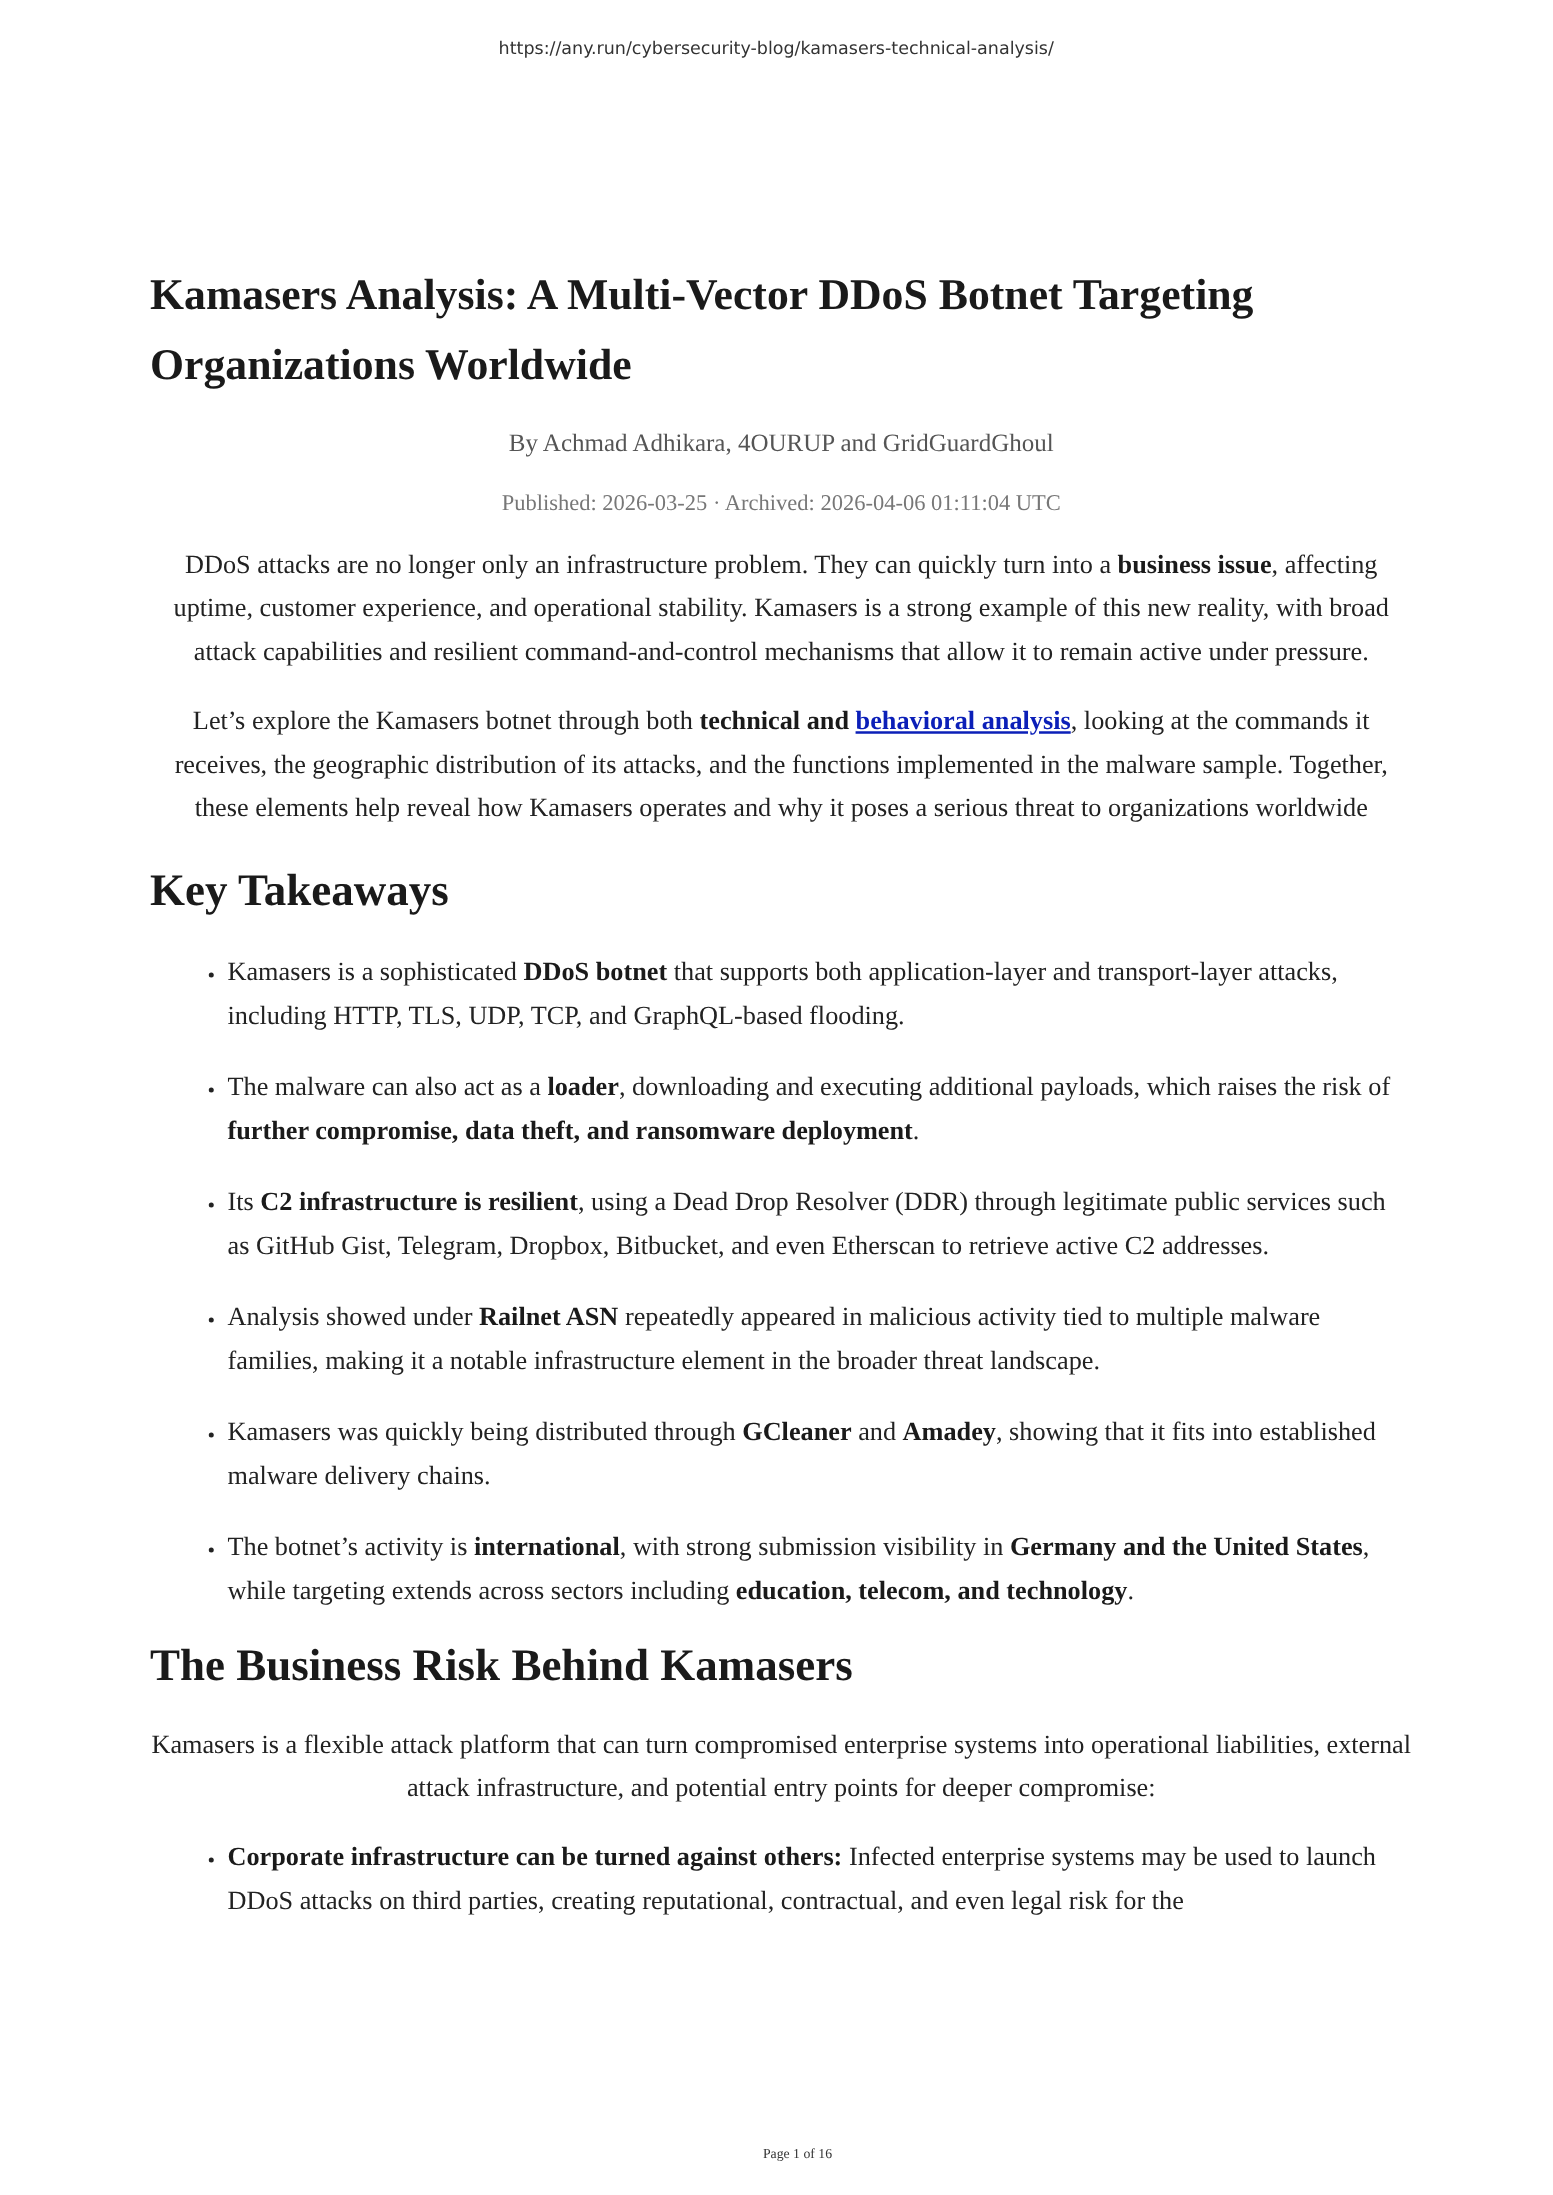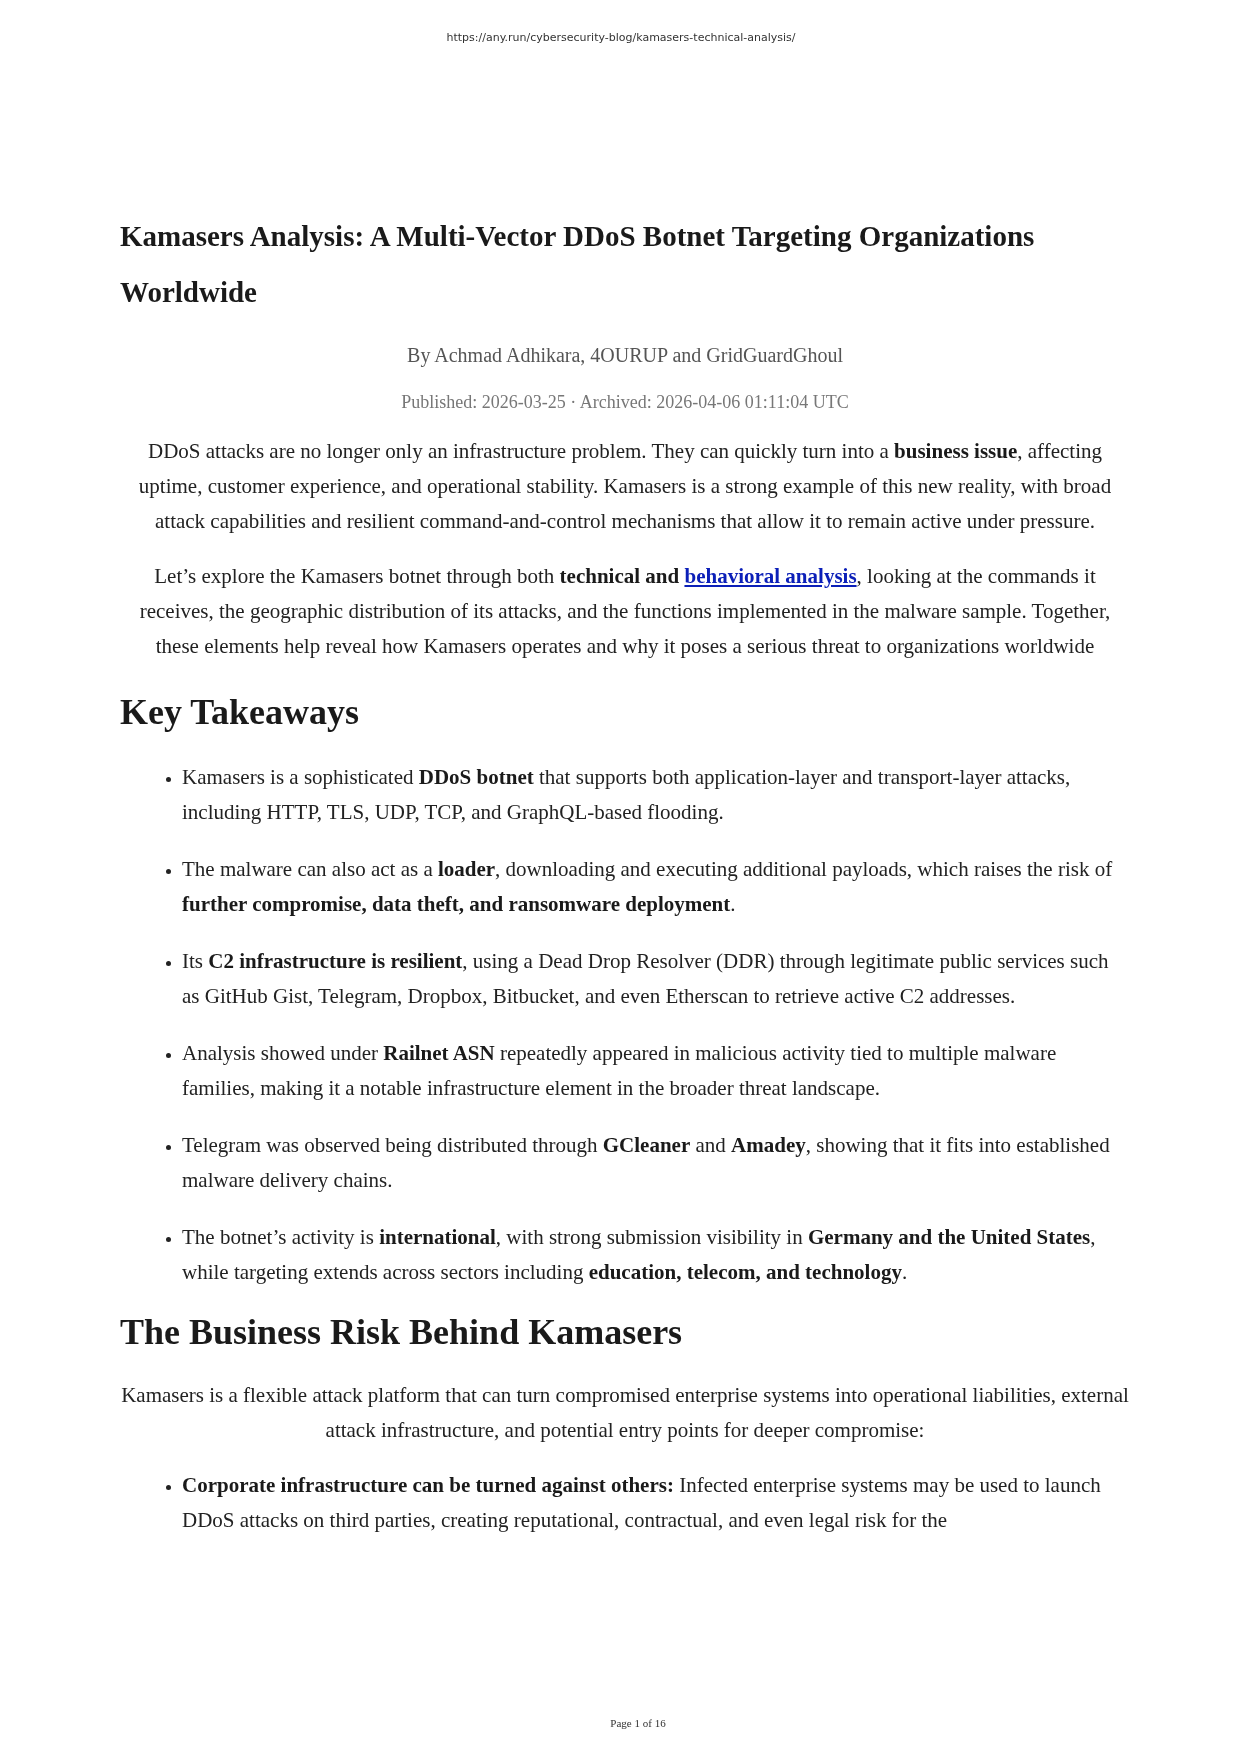--- a/index.html
+++ b/index.html
@@ -1,30 +1,30 @@
 <!DOCTYPE html>
 <html><head>
 <meta charset="utf-8">
 <style>
   html, body { margin: 0; padding: 0; background: #ffffff; }
   body { width: 1242px; height: 1756px; position: relative; overflow: hidden; color: #222222; }
   .page-url {
     position: absolute; top: 31px; left: 0; width: 1242px; text-align: center;
-    font-family: "DejaVu Sans", sans-serif; font-size: 11px; color: #333333;
+    font-family: "DejaVu Sans", sans-serif; font-size: 14px; color: #333333;
   }
   .page-footer {
     position: absolute; top: 1717px; left: 17px; width: 1242px; text-align: center;
     font-family: Liberation Serif, serif; font-size: 11px; color: #333333;
   }
   .article {
     position: absolute; left: 120px; top: 208px; width: 1010px;
     font-family: "Liberation Serif", serif; font-size: 21px; line-height: 35px; color: #222222;
   }
   h1.title {
-    font-family: "Liberation Serif", serif; font-weight: bold; font-size: 29px;
+    font-family: "Liberation Serif", serif; font-weight: bold; font-size: 35px;
     line-height: 56px; margin: 0; color: #1a1a1a;
   }
   .byline { margin: 20px 0 0 0; font-size: 20px; color: #555555; line-height: 30px; }
   .meta { margin: 18px 0 0 0; font-size: 18px; color: #777777; line-height: 28px; }
   p { margin: 0; text-align: center; }
   p.para { margin-top: 18px; }
   p.para + p.para { margin-top: 20px; }
   h2 {
     font-family: "Liberation Serif", serif; font-weight: bold; font-size: 36px;
     line-height: 40px; margin: 28px 0 0 0; color: #1a1a1a;
@@ -52,21 +52,21 @@
   <p class="para"><span>DDoS attacks are no longer only an infrastructure problem. They can quickly turn into a </span><b>business issue</b><span>, affecting uptime, customer experience, and operational stability. Kamasers is a strong example of this new reality, with broad attack capabilities and resilient command-and-control mechanisms that allow it to remain active under pressure.</span></p>
 
   <p class="para"><span>Let’s explore the Kamasers botnet through both </span><b>technical and </b><a class="link" href="#">behavioral analysis</a><span>, looking at the commands it receives, the geographic distribution of its attacks, and the functions implemented in the malware sample. Together, these elements help reveal how Kamasers operates and why it poses a serious threat to organizations worldwide</span></p>
 
   <h2>Key Takeaways</h2>
   <ul class="takeaways">
     <li><span>Kamasers is a sophisticated </span><b>DDoS botnet</b><span> that supports both application-layer and transport-layer attacks, including HTTP, TLS, UDP, TCP, and GraphQL-based flooding.</span></li>
     <li><span>The malware can also act as a </span><b>loader</b><span>, downloading and executing additional payloads, which raises the risk of </span><b>further compromise, data theft, and ransomware deployment</b><span>.</span></li>
     <li><span>Its </span><b>C2 infrastructure is resilient</b><span>, using a Dead Drop Resolver (DDR) through legitimate public services such as GitHub Gist, Telegram, Dropbox, Bitbucket, and even Etherscan to retrieve active C2 addresses.</span></li>
     <li><span>Analysis showed under </span><b>Railnet ASN</b><span> repeatedly appeared in malicious activity tied to multiple malware families, making it a notable infrastructure element in the broader threat landscape.</span></li>
-    <li><span>Telegram was observed being distributed through </span><b>GCleaner</b><span> and </span><b>Amadey</b><span>, showing that it fits into established malware delivery chains.</span></li>
+    <li><span>Kamasers was quickly being distributed through </span><b>GCleaner</b><span> and </span><b>Amadey</b><span>, showing that it fits into established malware delivery chains.</span></li>
     <li><span>The botnet’s activity is </span><b>international</b><span>, with strong submission visibility in </span><b>Germany and the United States</b><span>, while targeting extends across sectors including </span><b>education, telecom, and technology</b><span>.</span></li>
   </ul>
 
   <h2 class="section2-h">The Business Risk Behind Kamasers</h2>
   <p class="section2-p">Kamasers is a flexible attack platform that can turn compromised enterprise systems into operational liabilities, external attack infrastructure, and potential entry points for deeper compromise:</p>
   <ul class="risks">
     <li><b>Corporate infrastructure can be turned against others:</b><span> Infected enterprise systems may be used to launch DDoS attacks on third parties, creating reputational, contractual, and even legal risk for the</span></li>
   </ul>
 </article>
 

